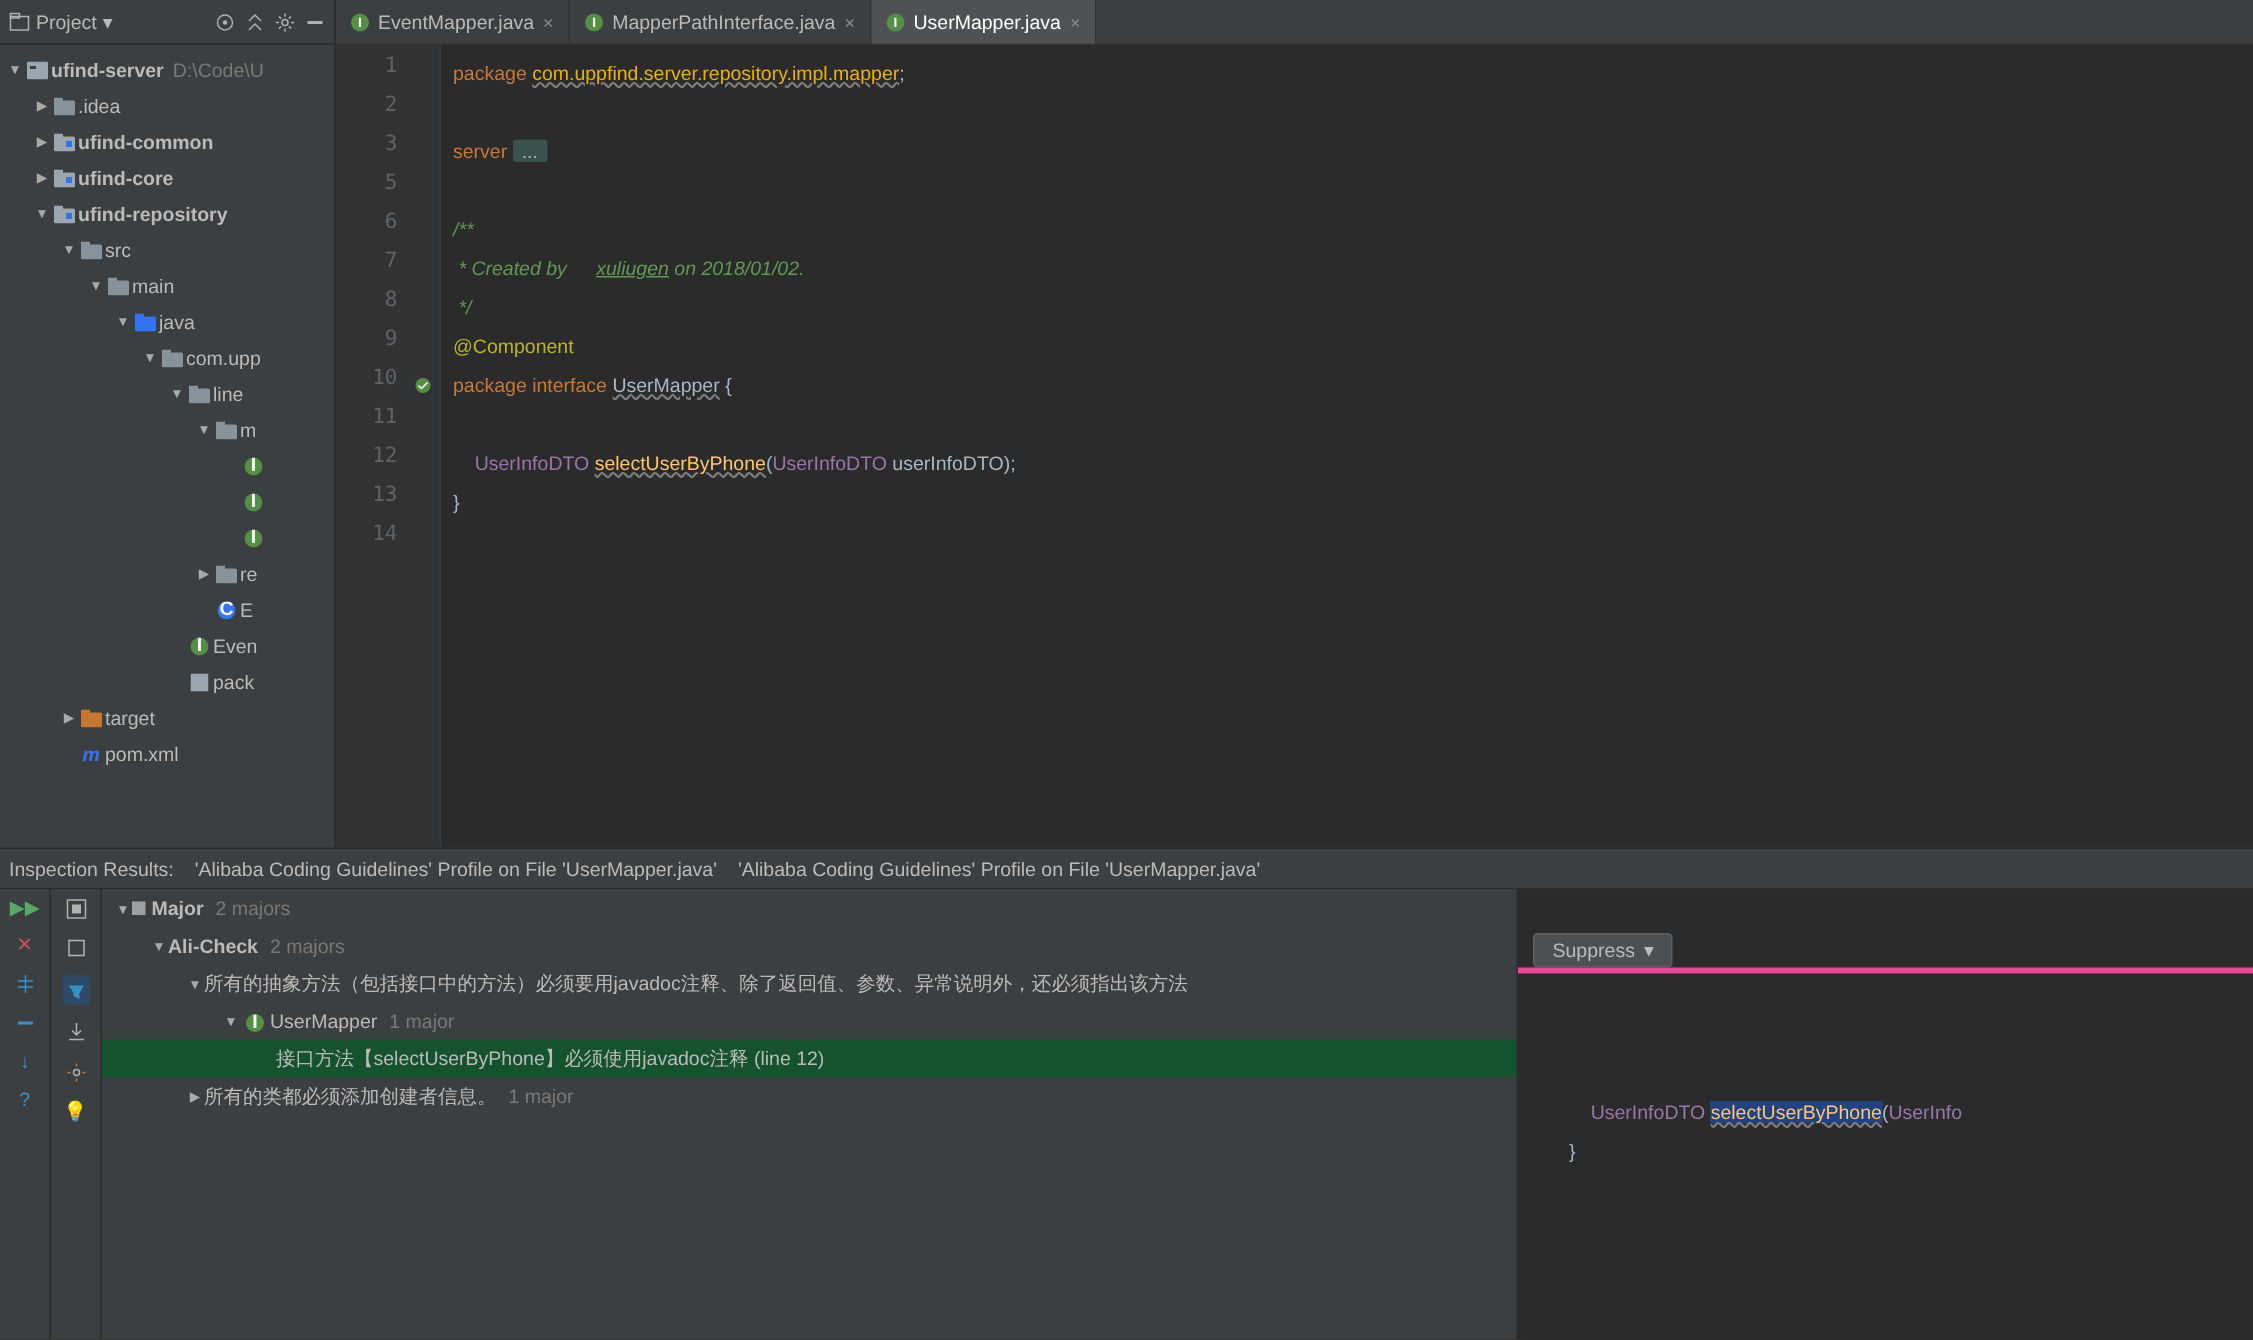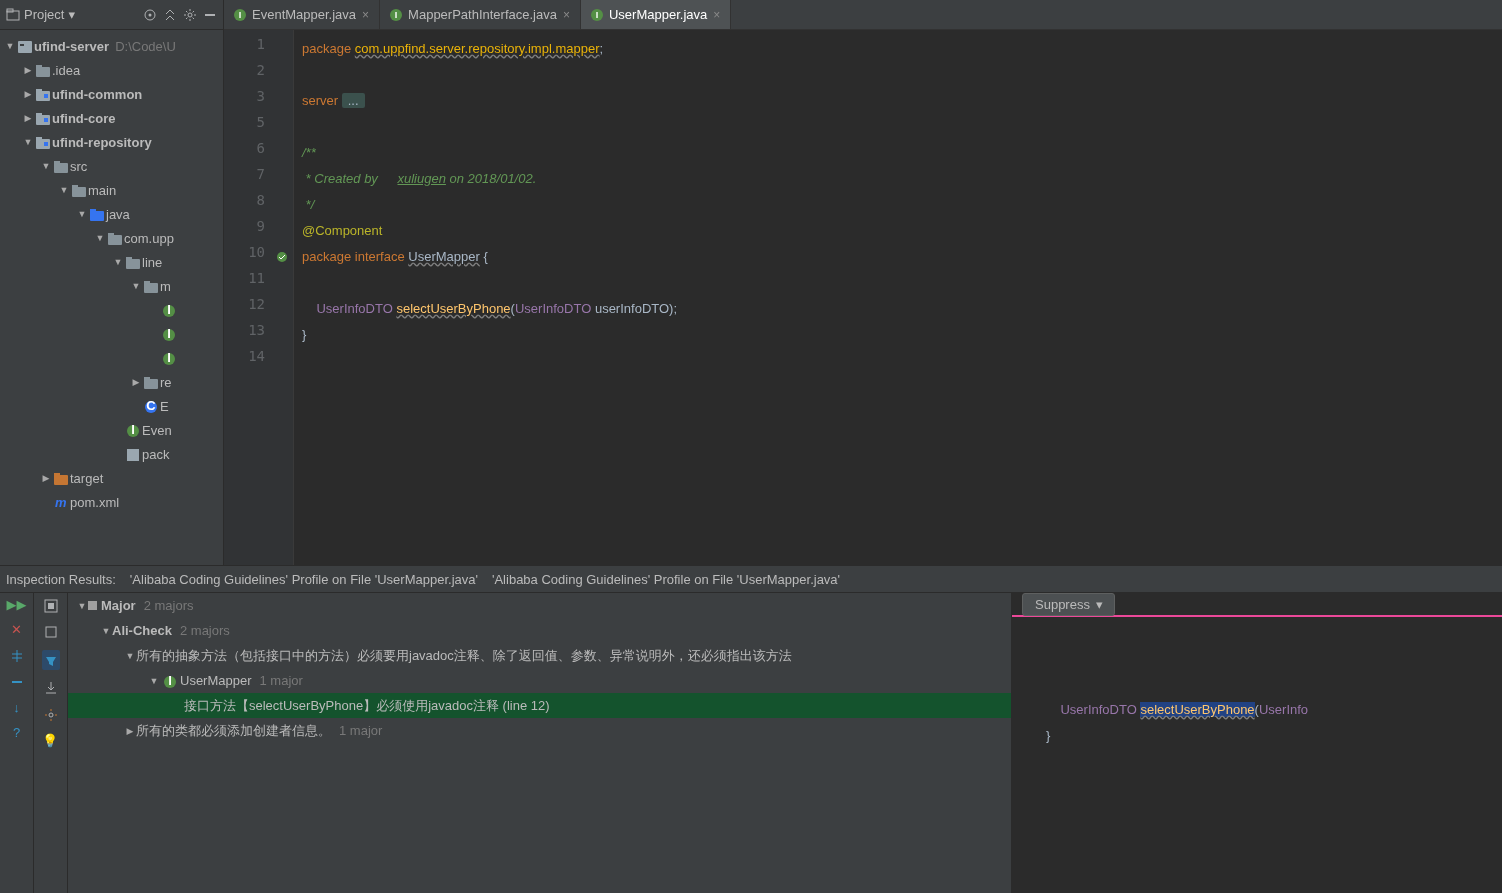--- a/index.html
+++ b/index.html
@@ -49,21 +49,21 @@
   .insp-head { height:28px; border-top:1px solid #2b2b2b; border-bottom:1px solid #2b2b2b; background:#3c3f41; display:flex; align-items:center; padding:0 6px; gap:14px; color:#bbbbbb; font-size:12px; }
   .insp-head .tabh { color:#bbbbbb; }
   .bottom { height:300px; display:flex; }
   .act-col { width:34px; background:#3c3f41; border-right:1px solid #2b2b2b; display:flex; flex-direction:column; align-items:center; padding-top:4px; gap:10px; }
   .act-col2 { width:34px; background:#3c3f41; border-right:1px solid #2b2b2b; display:flex; flex-direction:column; align-items:center; padding-top:4px; gap:10px;}
   .insp-tree { flex:1; background:#3c3f41; overflow:hidden; border-right:1px solid #2b2b2b; }
   .insp-row { display:flex; align-items:center; height:25px; padding-left:6px; white-space:nowrap; }
   .insp-row.sel { background:#14532d; }
   .insp-row .cnt { color:#787878; margin-left:8px; }
   .preview { width:490px; background:#2b2b2b; display:flex; flex-direction:column; }
-  .prev-tools { height:24px; display:flex; align-items:center; padding:0 10px; border-bottom:2px solid #ec4899; }
+  .prev-tools { height:56px; display:flex; align-items:flex-end; padding:0 10px; border-bottom:4px solid #ec4899; }
   .btn { background:#4c5052; border:1px solid #5e6060; color:#bbbbbb; padding:3px 12px; border-radius:3px; display:flex; align-items:center; gap:6px; cursor:pointer;}
   .prev-code { flex:1; padding:80px 0 0 34px; font-family:Consolas,monospace; font-size:15px; line-height:26px; overflow:hidden; }
   .prev-code .ln { height:26px; white-space:pre; }
 
   svg { display:inline-block; vertical-align:middle; }
   .tri { font-size:9px; display:inline-block; width:12px; text-align:center; color:#a9a9a9;}
   .sq { width:9px; height:9px; background:#a0a0a0; display:inline-block; margin-right:4px; vertical-align:middle;}
   .green-run { color:#59a869; }
   .red-x { color:#c75450;}
   .blue-ico { color:#3592c4;}

